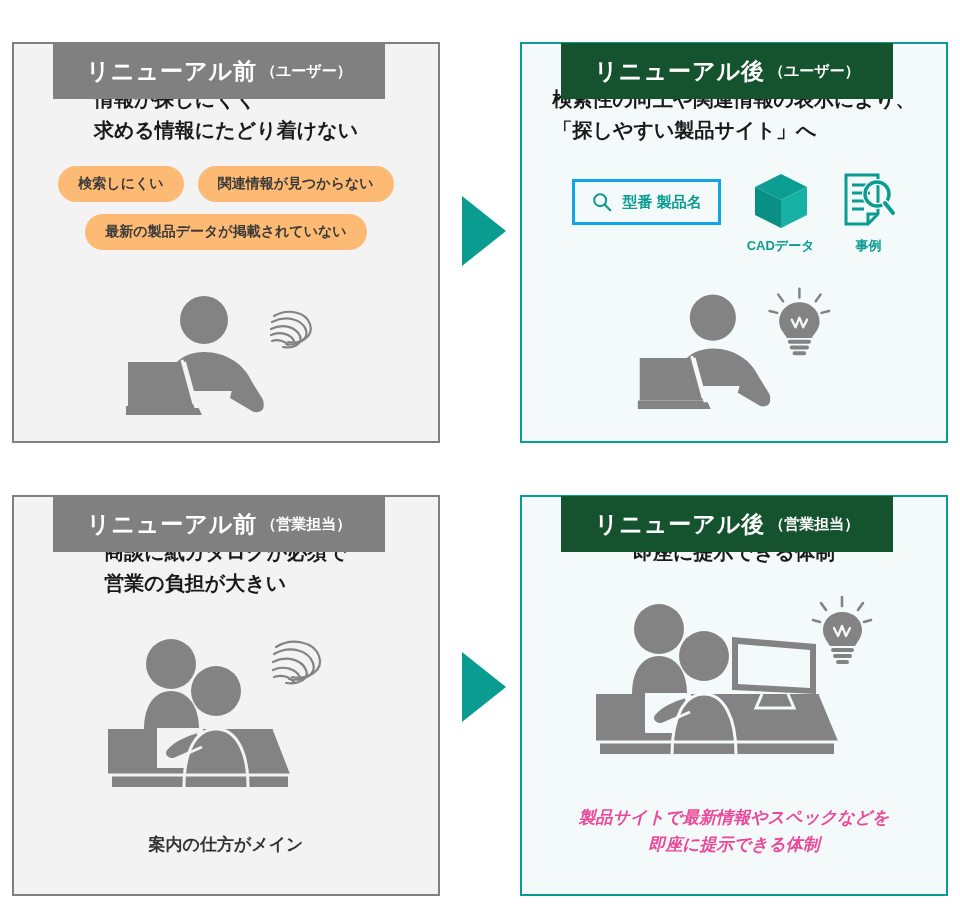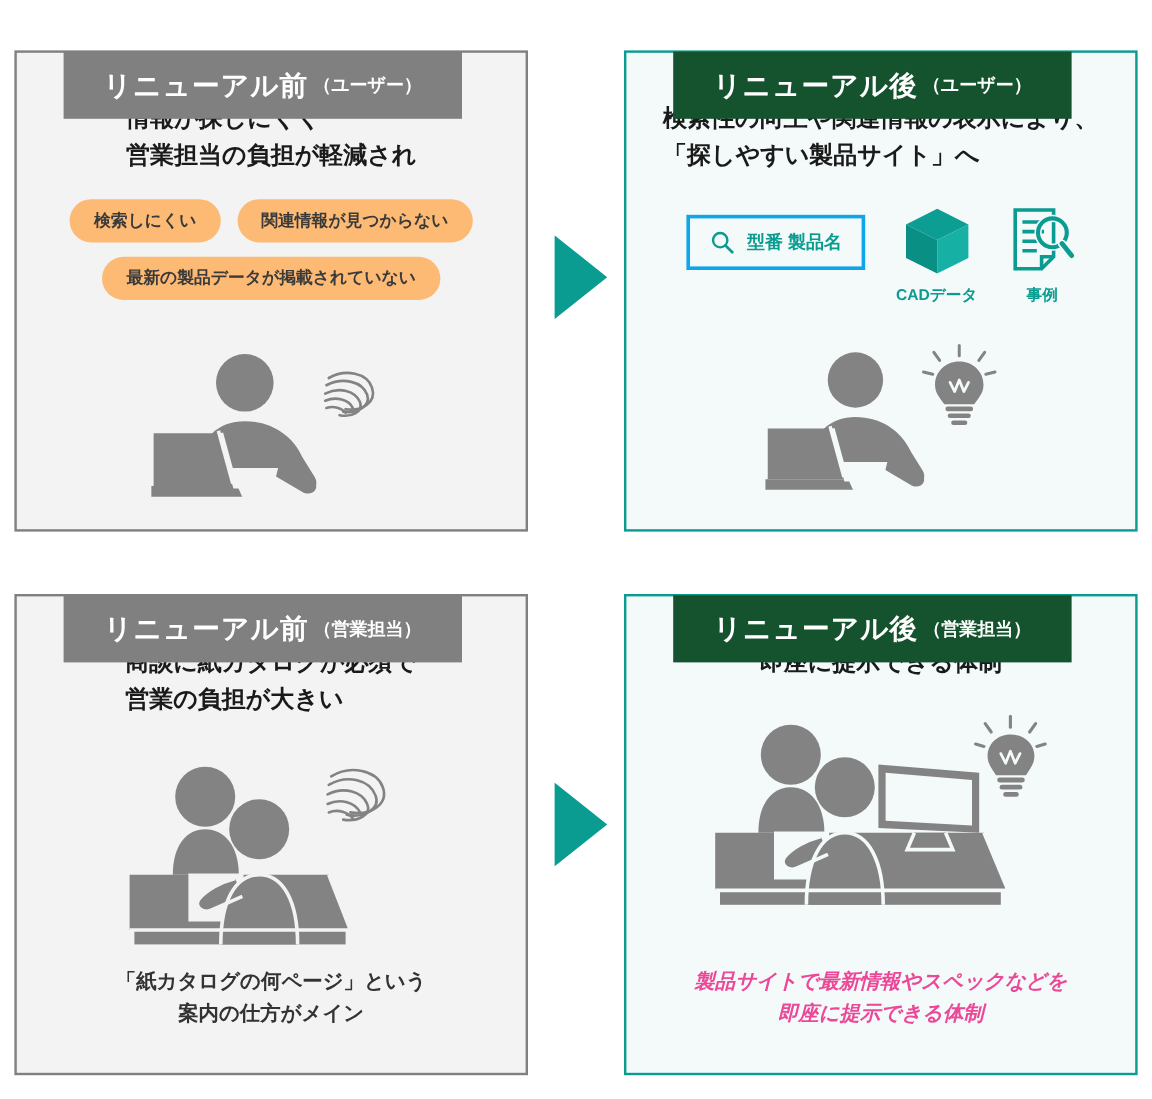--- a/index.html
+++ b/index.html
@@ -105,21 +105,21 @@
   <div class="panel" style="left:12px; top:14px; width:428px; height:429px;">
     <div class="panel-box"></div>
     <div class="panel-tab">
       <span class="tab-main">リニューアル前</span>
       <span class="tab-sub">（ユーザー）</span>
     </div>
 
     <div class="panel-inner">
       <div class="lead">
         <span>情報が探しにくく</span>
-        <span class="l2">営業担当の負担が軽減され</span>
+        <span class="l2">求める情報にたどり着けない</span>
       </div>
 
       <div class="chips">
         <div class="chip-row">
           <div class="chip">検索しにくい</div>
           <div class="chip">関連情報が見つからない</div>
         </div>
         <div class="chip-row">
           <div class="chip">最新の製品データが掲載されていない</div>
         </div>
@@ -296,21 +296,20 @@
             <path d="M170 18 C186 8 208 13 213 27 C218 41 203 51 186 48"></path>
             <path d="M168 25 C184 16 202 21 207 34 C211 45 198 53 183 50"></path>
             <path d="M167 33 C181 26 196 31 200 41 C204 50 192 56 180 54"></path>
             <path d="M167 41 C178 36 190 40 194 48"></path>
             <path d="M168 48 C176 45 184 48 188 53"></path>
           </g>
         </svg>
       </div>
 
       <div class="note" style="margin-bottom:38px;">
-        <div>「紙カタログの何ページ」という</div>
         <div>案内の仕方がメイン</div>
       </div>
     </div>
   </div>
 
   <div class="panel teal" style="left:520px; top:467px; width:428px; height:429px;">
     <div class="panel-box"></div>
     <div class="panel-tab">
       <span class="tab-main">リニューアル後</span>
       <span class="tab-sub">（営業担当）</span>

